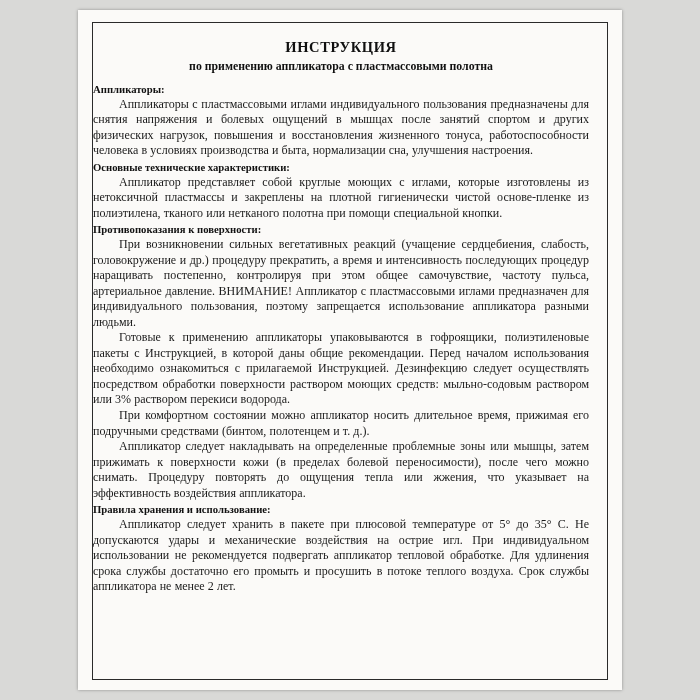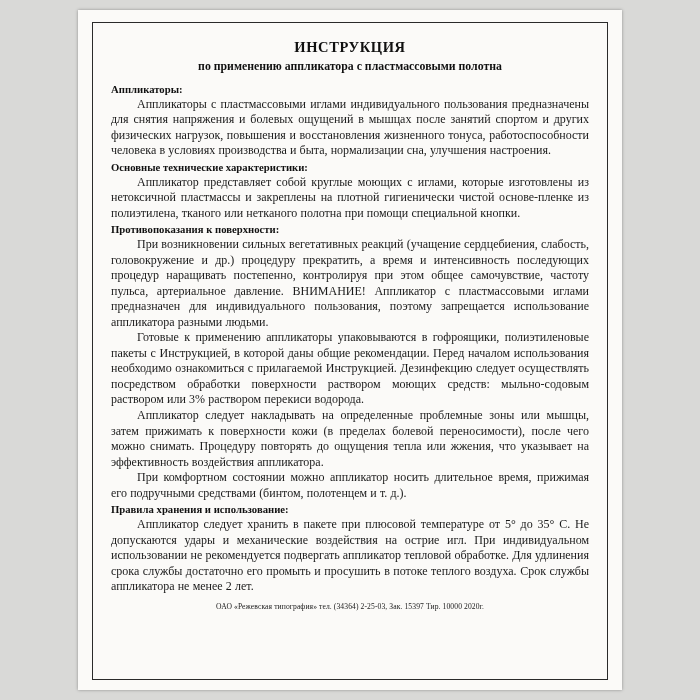--- a/index.html
+++ b/index.html
@@ -22,21 +22,21 @@
     background: #fbfaf8;
     box-shadow: 0 0 3px rgba(0,0,0,0.35);
   }
   .page-inner {
     position: absolute;
     left: 14px;
     top: 12px;
     right: 14px;
     bottom: 10px;
     border: 1px solid #2a2a2a;
-    padding: 12px 18px 8px 18px;
+    padding: 12px 18px 8px 0;
     box-sizing: border-box;
   }
   .doc-title {
     text-align: center;
     font-weight: bold;
     font-size: 14.5px;
     letter-spacing: 0.6px;
     margin: 4px 0 3px 0;
     color: #101010;
   }
@@ -99,25 +99,24 @@
     <div class="body-block">
       <div class="section-heading">Противопоказания к поверхности:</div>
       <p class="para">При возникновении сильных вегетативных реакций (учащение сердцебиения, слабость, головокружение и др.) процедуру прекратить, а время и интенсивность последующих процедур наращивать постепенно, контролируя при этом общее самочувствие, частоту пульса, артериальное давление. ВНИМАНИЕ! Аппликатор с пластмассовыми иглами предназначен для индивидуального пользования, поэтому запрещается использование аппликатора разными людьми.</p>
     </div>
 
     <div class="body-block">
       <p class="para">Готовые к применению аппликаторы упаковываются в гофроящики, полиэтиленовые пакеты с Инструкцией, в которой даны общие рекомендации. Перед началом использования необходимо ознакомиться с прилагаемой Инструкцией. Дезинфекцию следует осуществлять посредством обработки поверхности раствором моющих средств: мыльно-содовым раствором или 3% раствором перекиси водорода.</p>
     </div>
 
     <div class="body-block">
+      <p class="para">При комфортном состоянии можно аппликатор носить длительное время, прижимая его подручными средствами (бинтом, полотенцем и т. д.).</p>
       <p class="para">Аппликатор следует накладывать на определенные проблемные зоны или мышцы, затем прижимать к поверхности кожи (в пределах болевой переносимости), после чего можно снимать. Процедуру повторять до ощущения тепла или жжения, что указывает на эффективность воздействия аппликатора.</p>
-      <p class="para">При комфортном состоянии можно аппликатор носить длительное время, прижимая его подручными средствами (бинтом, полотенцем и т. д.).</p>
     </div>
 
     <div class="body-block">
       <div class="section-heading">Правила хранения и использование:</div>
       <p class="para">Аппликатор следует хранить в пакете при плюсовой температуре от 5° до 35° С. Не допускаются удары и механические воздействия на острие игл. При индивидуальном использовании не рекомендуется подвергать аппликатор тепловой обработке. Для удлинения срока службы достаточно его промыть и просушить в потоке теплого воздуха. Срок службы аппликатора не менее 2 лет.</p>
     </div>
 
-    <div class="footer">ОАО «Режевская типография» тел. (34364) 2-25-03, Зак. 15397 Тир. 10000 2020г.</div>
 
   </div>
 </div>
 
 </body></html>

